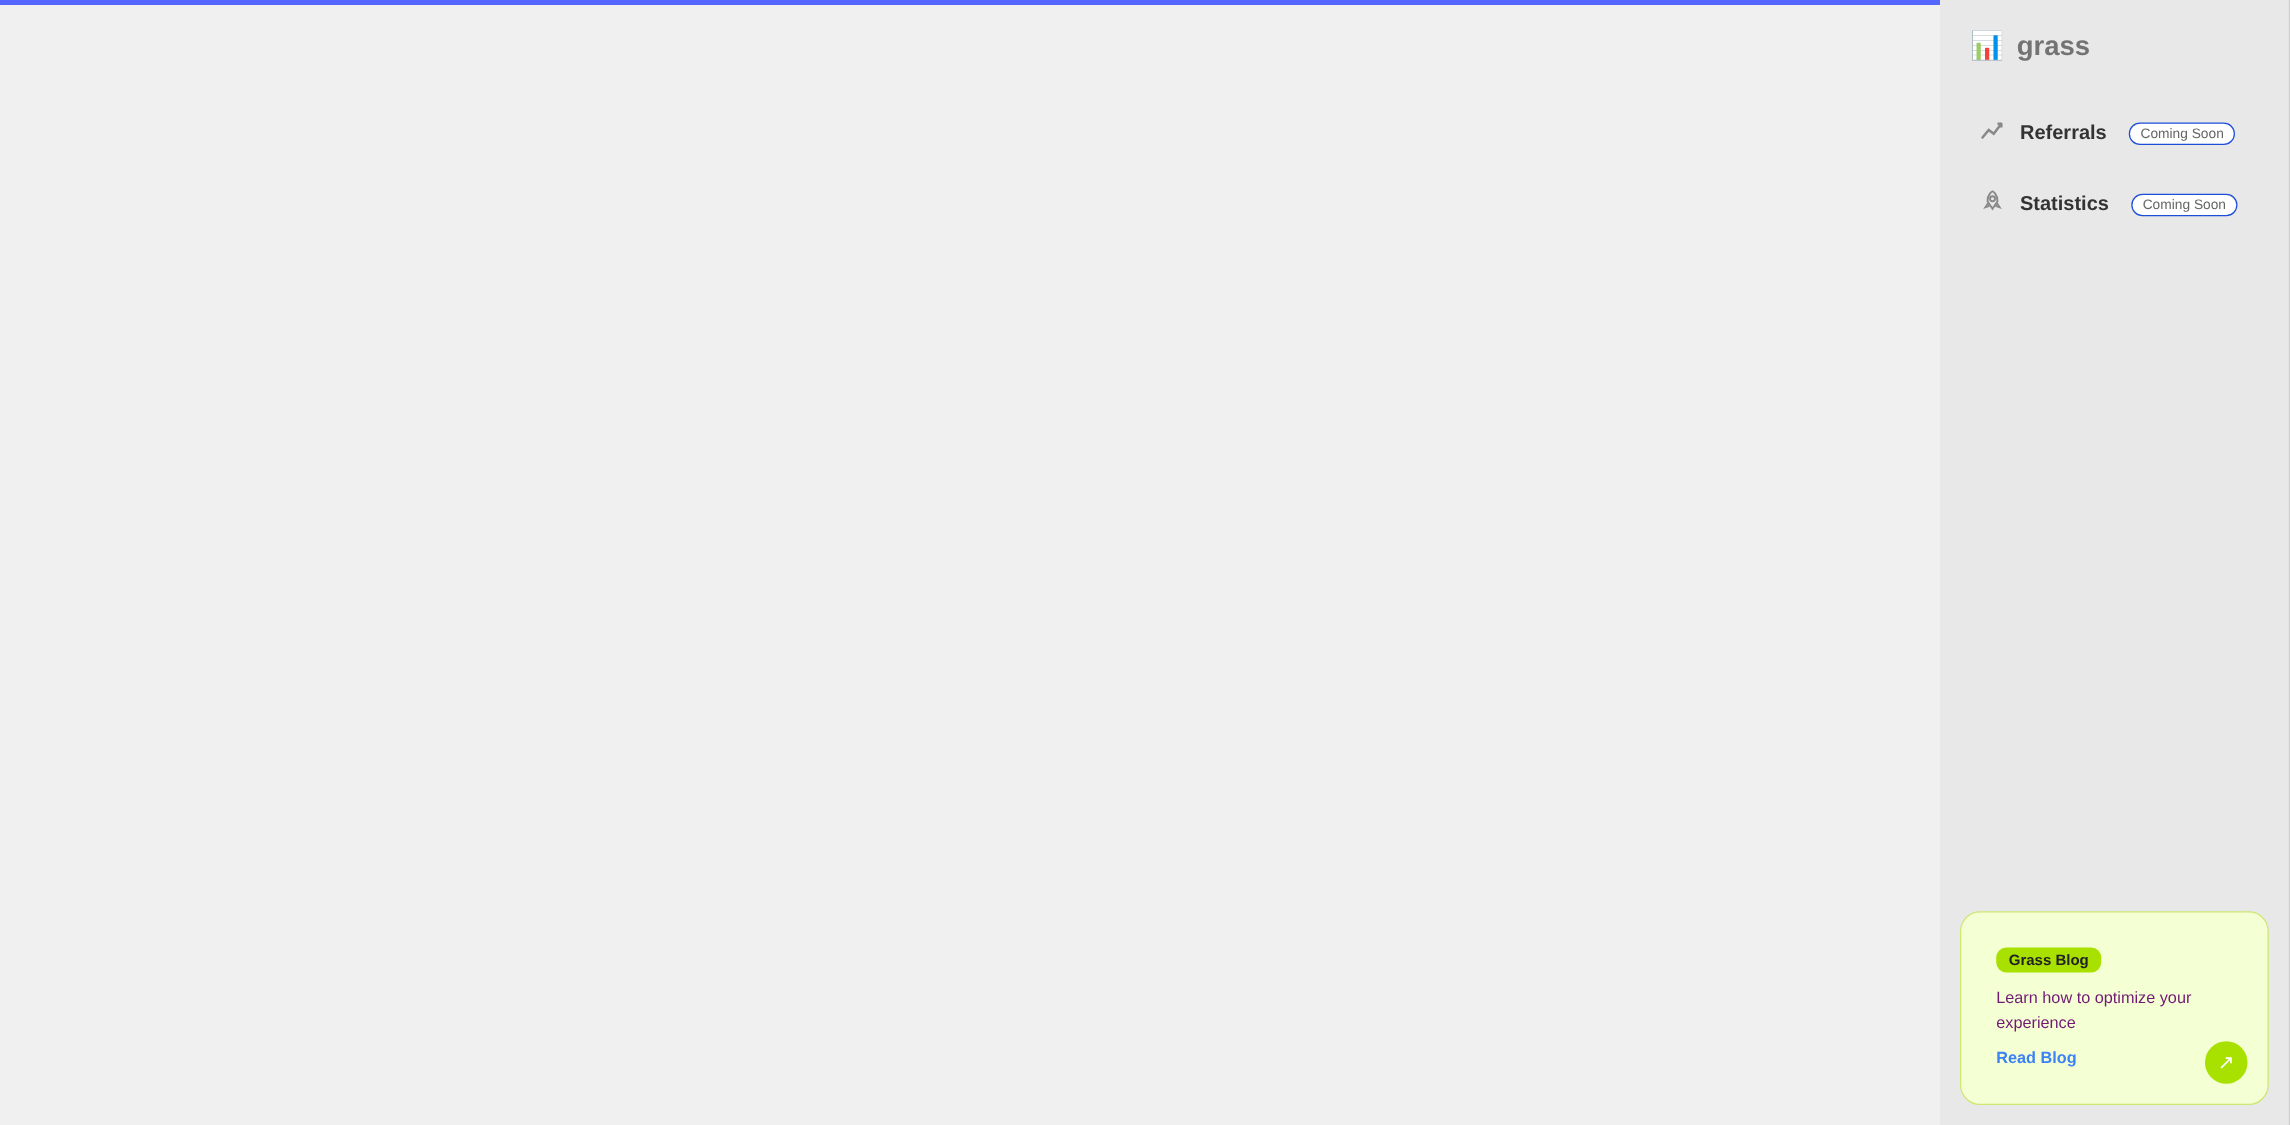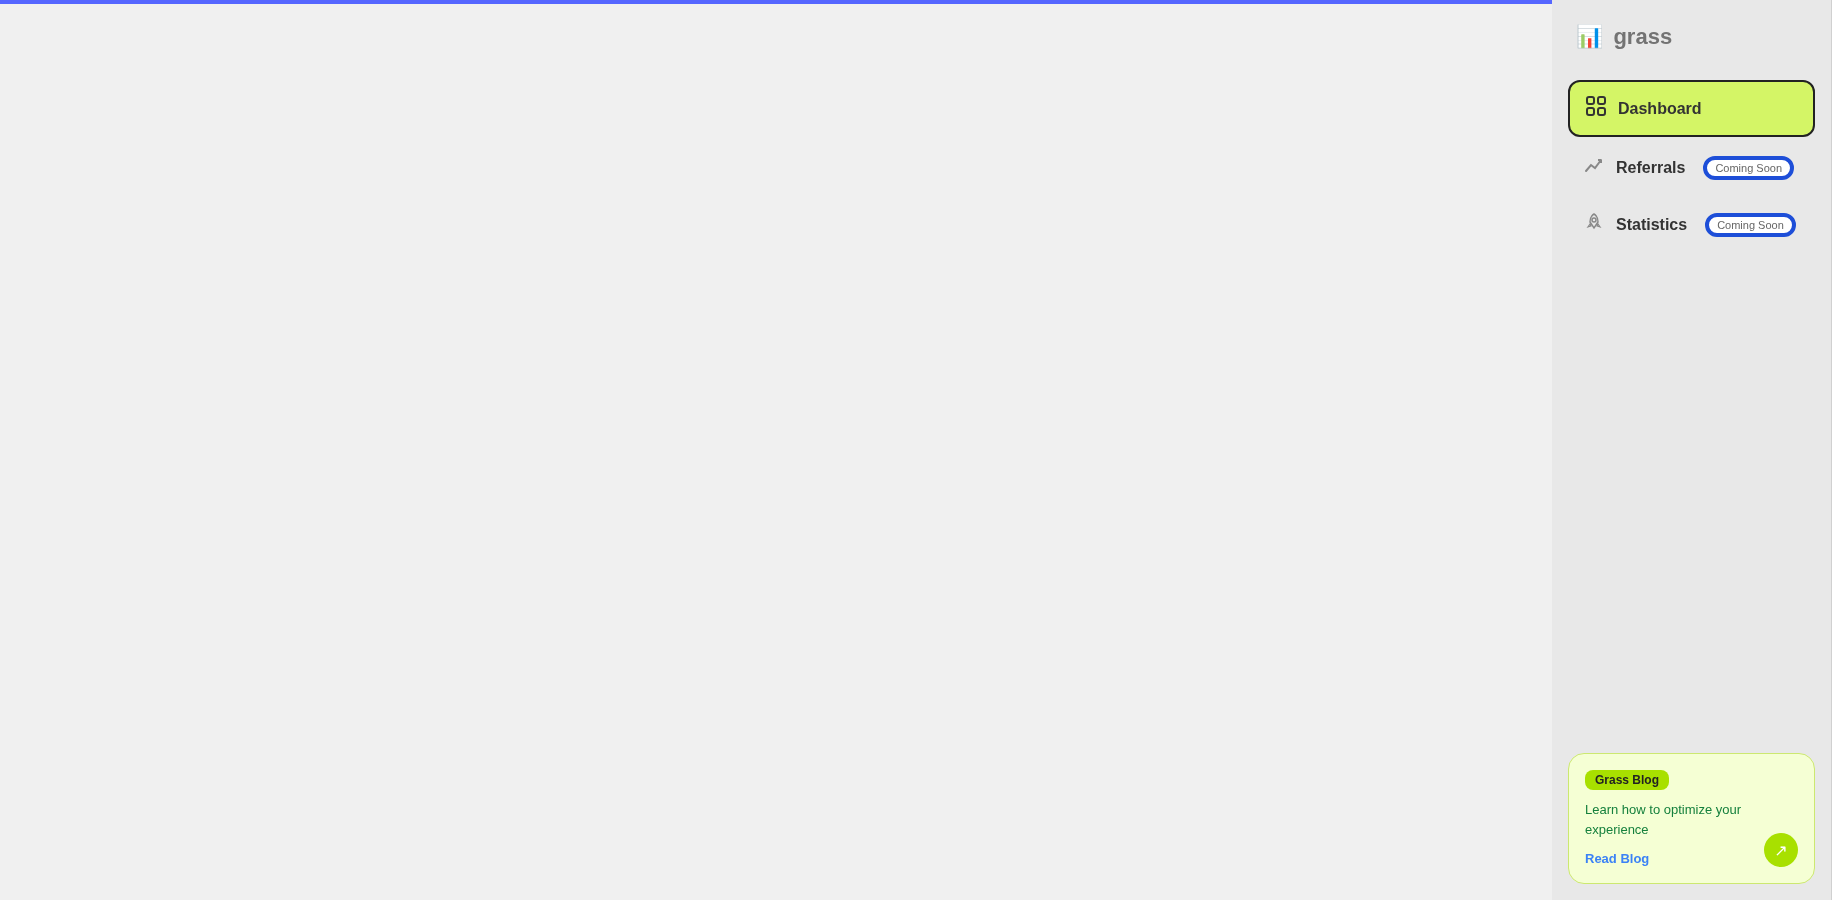--- a/index.html
+++ b/index.html
@@ -63,56 +63,56 @@
 
     .nav-item-label {
       font-size: 16px;
       font-weight: 600;
       color: #333;
     }
 
     .nav-item .badge {
       font-size: 11px;
       background: #fff;
-      border: 4px solid #1d4ed8;
+      border: 1px solid #1d4ed8;
       border-radius: 20px;
       padding: 2px 8px;
       color: #666;
       margin-left: 6px;
     }
 
     .nav-icon {
       font-size: 18px;
       color: #555;
     }
 
     
     .blog-card {
       margin: 16px;
       background: #f5ffd4;
       border-radius: 16px;
       border: 1.5px solid #cce870;
-      padding: 16px;
+      padding: 28px;
       position: relative;
     }
 
     .blog-tag {
       background: #a8e000;
       color: #222;
       font-size: 12px;
       font-weight: 700;
       border-radius: 8px;
       padding: 3px 10px;
       display: inline-block;
       margin-bottom: 10px;
     }
 
     .blog-desc {
       font-size: 13px;
-      color: #15803d;
+      color: #701a75;
       line-height: 1.5;
       margin-bottom: 10px;
     }
 
     .blog-read {
       font-size: 13px;
       font-weight: 700;
       color: #3b82f6;
     }
 
@@ -165,31 +165,20 @@
 <div class="top-accent"></div>
 
 <div class="sidebar">
   <div class="sidebar-logo">
     <span class="logo-icon">📊</span>
     <span class="logo-text">grass</span>
   </div>
 
   <div class="sidebar-nav">
 
-    <div class="nav-item active">
-      <span class="nav-icon">
-        <svg width="20" height="20" viewBox="0 0 20 20" fill="none">
-          <rect x="1" y="1" width="7" height="7" rx="2" stroke="#333" stroke-width="2"></rect>
-          <rect x="12" y="1" width="7" height="7" rx="2" stroke="#333" stroke-width="2"></rect>
-          <rect x="1" y="12" width="7" height="7" rx="2" stroke="#333" stroke-width="2"></rect>
-          <rect x="12" y="12" width="7" height="7" rx="2" stroke="#333" stroke-width="2"></rect>
-        </svg>
-      </span>
-      <span class="nav-item-label">Dashboard</span>
-    </div>
 
     <div class="nav-item">
       <span class="nav-icon">
         <svg width="20" height="20" viewBox="0 0 20 20" fill="none">
           <polyline points="2,16 7,10 11,13 17,5" stroke="#888" stroke-width="2" fill="none" stroke-linecap="round"></polyline>
           <line x1="17" y1="5" x2="14" y2="5" stroke="#888" stroke-width="2"></line>
           <line x1="17" y1="5" x2="17" y2="8" stroke="#888" stroke-width="2"></line>
         </svg>
       </span>
       <span class="nav-item-label">Referrals</span>

